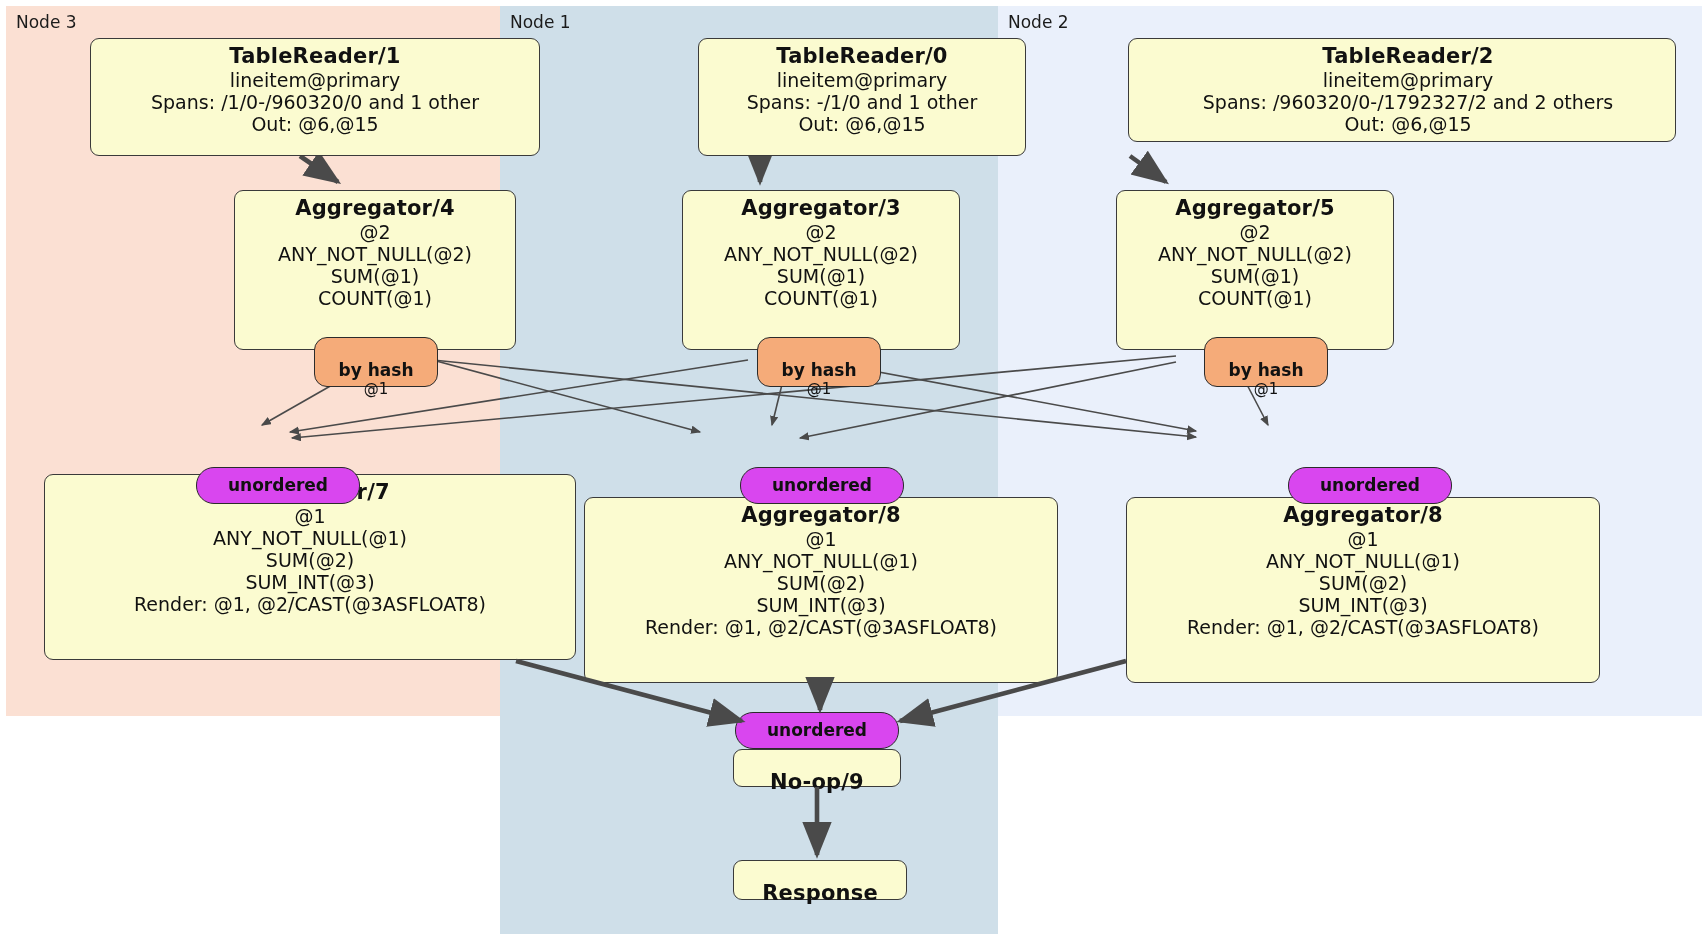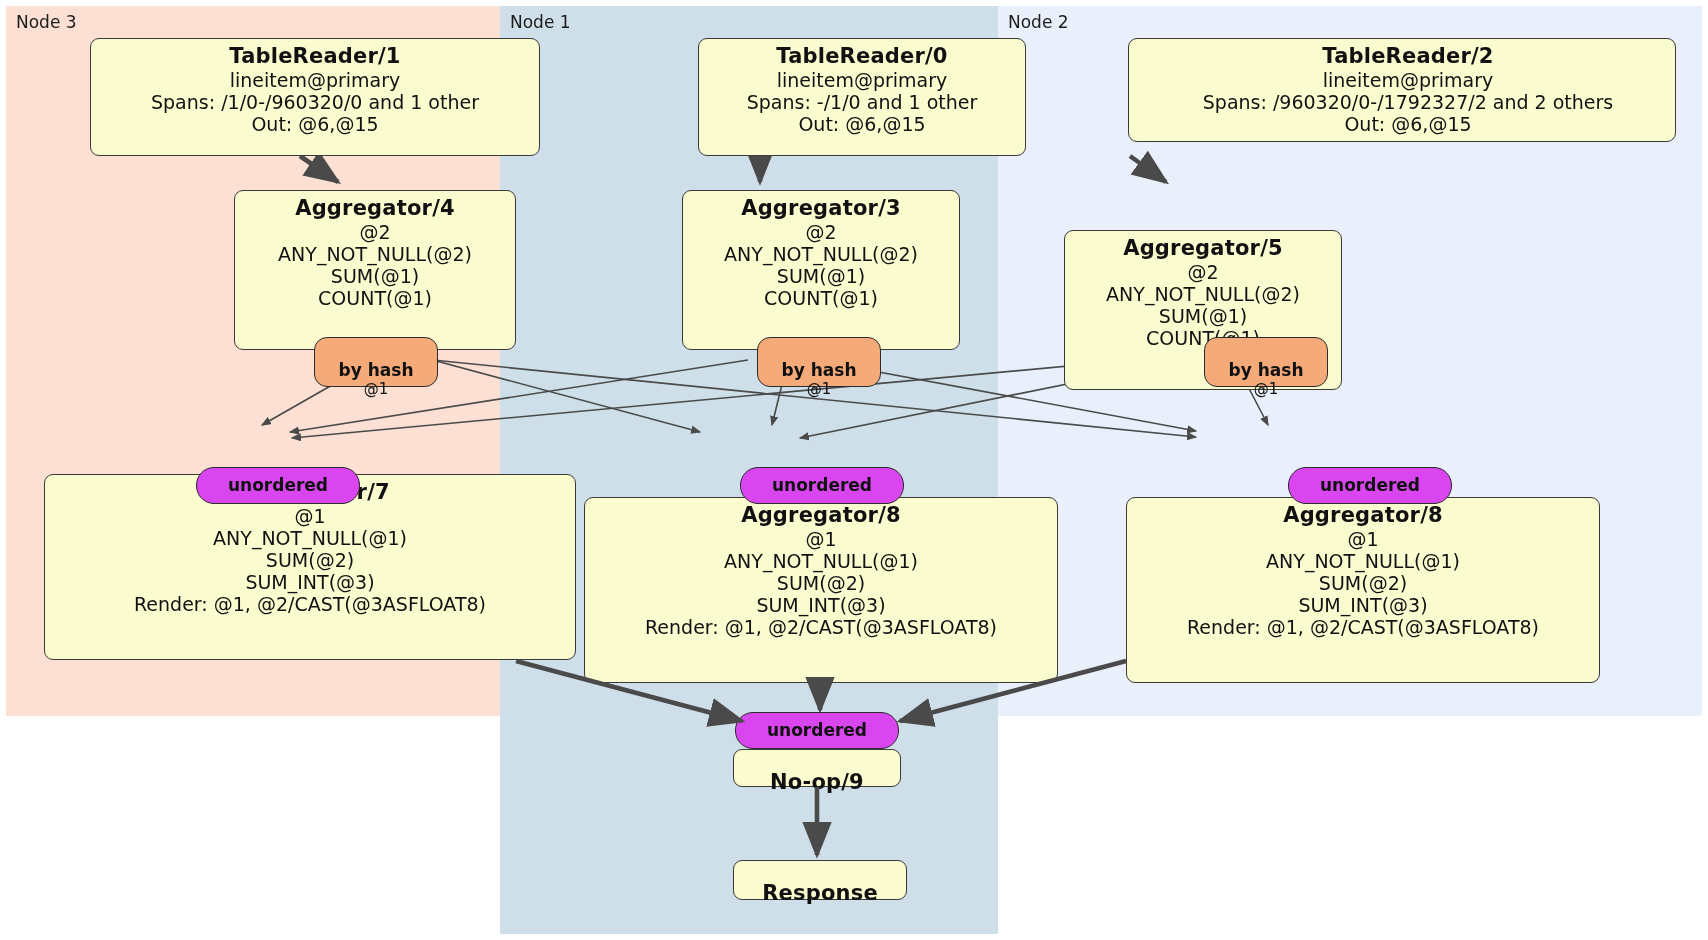--- a/index.html
+++ b/index.html
@@ -139,21 +139,21 @@
     <div class="title">Response</div>
   </div>
 
   <div class="proc" style="left:1128px;top:38px;width:548px;height:104px;padding-left:12px;">
     <div class="title">TableReader/2</div>
     <div class="line">lineitem@primary</div>
     <div class="line">Spans: /960320/0-/1792327/2 and 2 others</div>
     <div class="line">Out: @6,@15</div>
   </div>
 
-  <div class="proc" style="left:1064px;top:190px;width:278px;height:160px;margin-top:40px;">
+  <div class="proc" style="left:1116px;top:190px;width:278px;height:160px;">
     <div class="title">Aggregator/5</div>
     <div class="line">@2</div>
     <div class="line">ANY_NOT_NULL(@2)</div>
     <div class="line">SUM(@1)</div>
     <div class="line">COUNT(@1)</div>
   </div>
 
   <div class="proc" style="left:1126px;top:497px;width:474px;height:186px;">
     <div class="title">Aggregator/8</div>
     <div class="line">@1</div>

